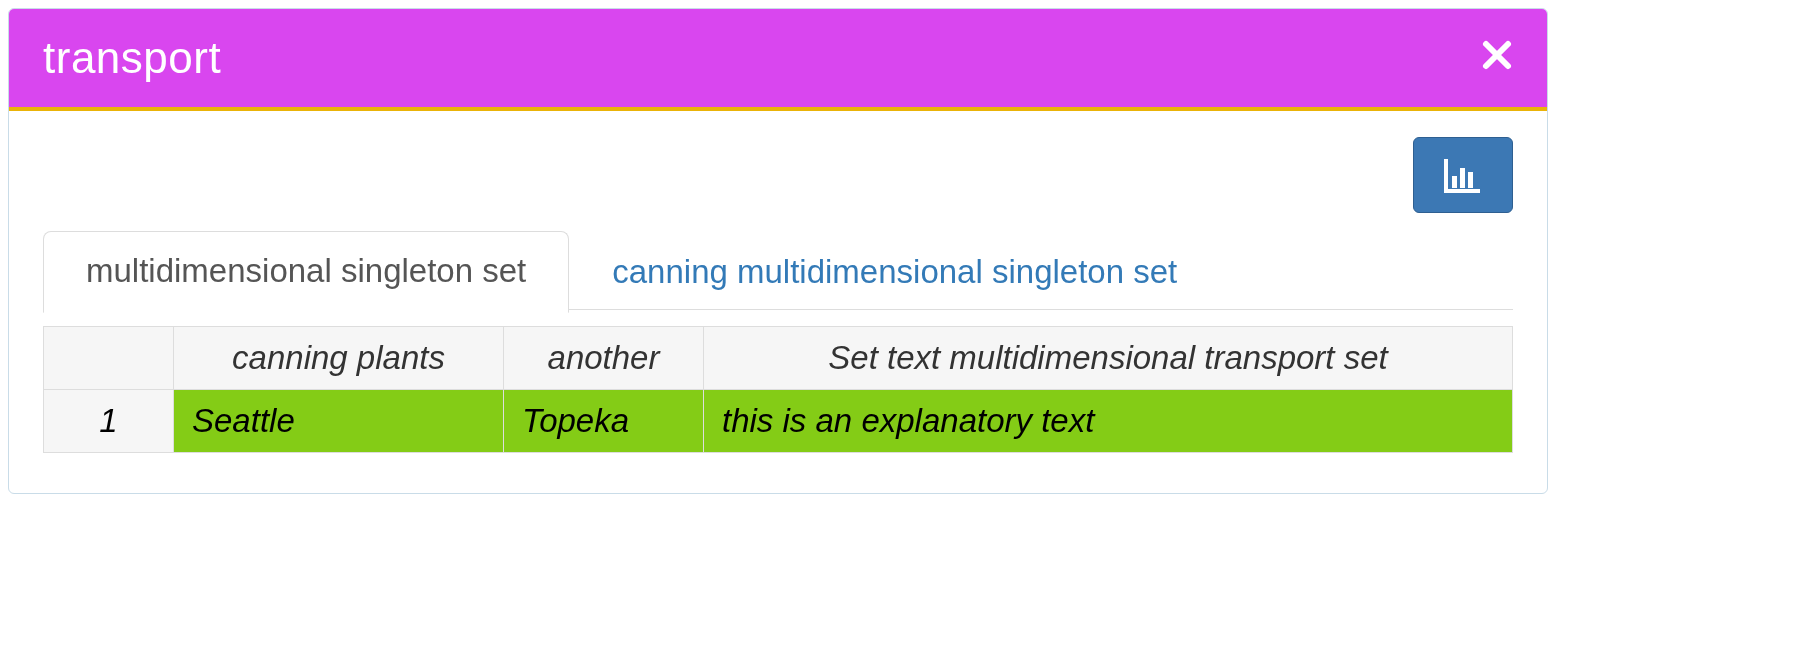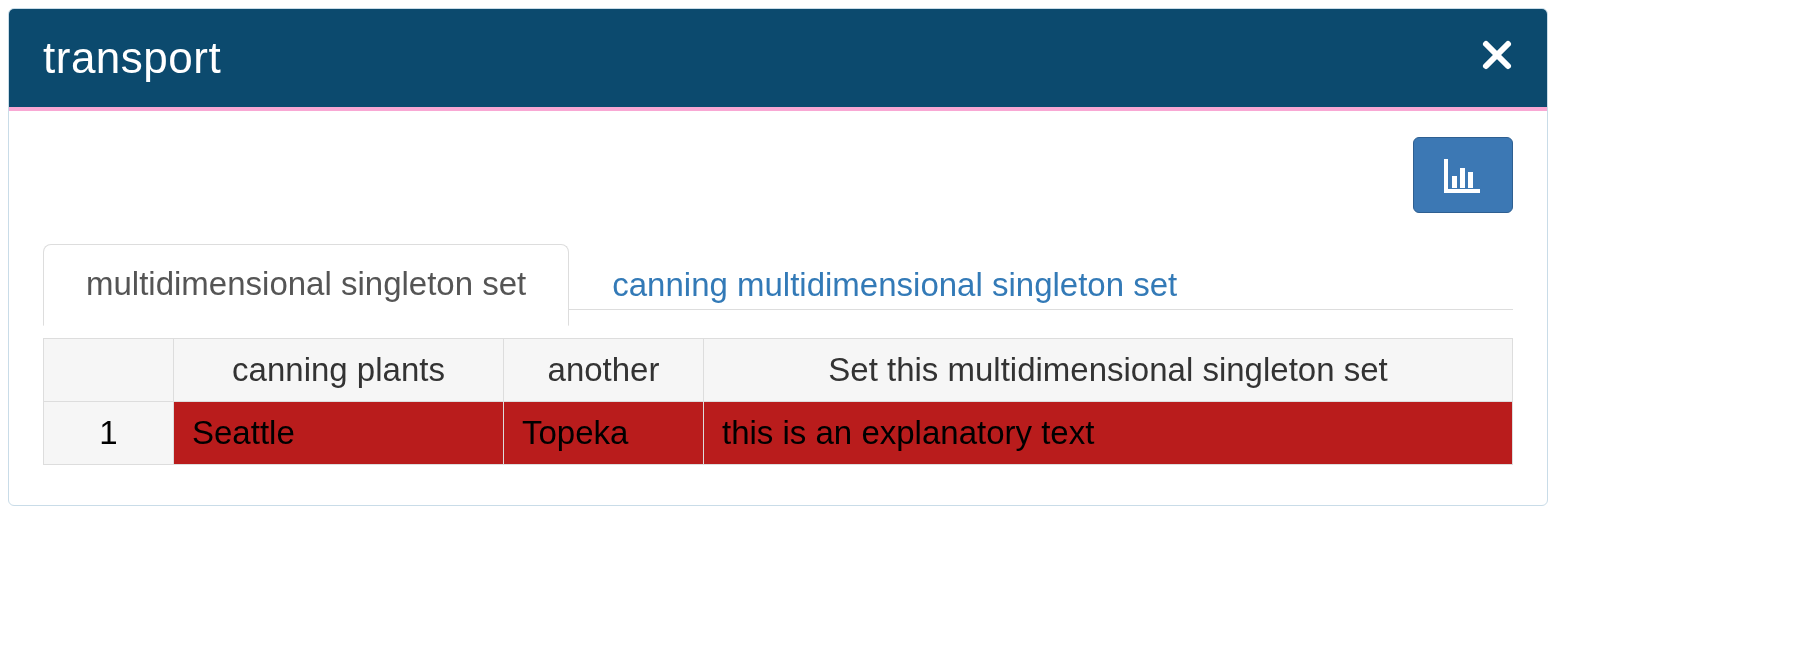--- a/index.html
+++ b/index.html
@@ -11,22 +11,22 @@
   }
   .panel {
     width: 1540px;
     margin: 8px;
     border: 1px solid #c9dce8;
     border-radius: 6px;
     overflow: hidden;
     background: #fff;
   }
   .panel-header {
-    background: #0c4a6e;
-    border-bottom: 4px solid #f9a8d4;
+    background: #d946ef;
+    border-bottom: 4px solid #eab308;
     color: #fff;
     display: flex;
     align-items: center;
     justify-content: space-between;
     padding: 24px 34px 24px 34px;
   }
   .panel-title {
     font-size: 44px;
     font-weight: 400;
     letter-spacing: 0.5px;
@@ -63,39 +63,40 @@
     display: flex;
     align-items: flex-end;
     border-bottom: 1px solid #ddd;
   }
   .tab {
     font-size: 33px;
     color: #337ab7;
     padding: 20px 42px 22px 42px;
     cursor: pointer;
     position: relative;
-    top: 17px;
+    top: 4px;
     border: 1px solid transparent;
     border-bottom: none;
     border-top-left-radius: 8px;
     border-top-right-radius: 8px;
     white-space: nowrap;
   }
   .tab.active {
     color: #555;
     background: #fff;
     border-color: #ddd;
     border-bottom: 1px solid #fff;
   }
 
   table.data {
     width: 100%;
     border-collapse: collapse;
-    margin-top: 28px;
+    margin-top: 16px;
     font-size: 33px;
+    font-style: italic;
   }
   table.data th, table.data td {
     border: 1px solid #ddd;
     padding: 12px 18px;
     text-align: left;
   }
   table.data th {
     background: #f6f6f6;
     font-weight: 400;
     color: #333;
@@ -103,21 +104,21 @@
   }
   table.data th.rownum-h {
     width: 130px;
   }
   table.data td.rownum {
     background: #f6f6f6;
     text-align: center;
     width: 130px;
   }
   table.data td.cell {
-    background: #b91c1c;
+    background: #84cc16;
   }
 </style>
 </head>
 <body>
 
 <div class="panel">
   <div class="panel-header">
     <span class="panel-title">transport</span>
     <span class="close-icon">
       <svg width="32" height="32" viewBox="0 0 32 32">
@@ -149,21 +150,21 @@
         <span>canning multidimensional singleton set</span>
       </div>
     </div>
 
     <table class="data">
       <thead>
         <tr>
           <th class="rownum-h"></th>
           <th style="width:330px">canning plants</th>
           <th style="width:200px">another</th>
-          <th>Set this multidimensional singleton set</th>
+          <th>Set text multidimensional transport set</th>
         </tr>
       </thead>
       <tbody>
         <tr>
           <td class="rownum">1</td>
           <td class="cell">Seattle</td>
           <td class="cell">Topeka</td>
           <td class="cell">this is an explanatory text</td>
         </tr>
       </tbody>

